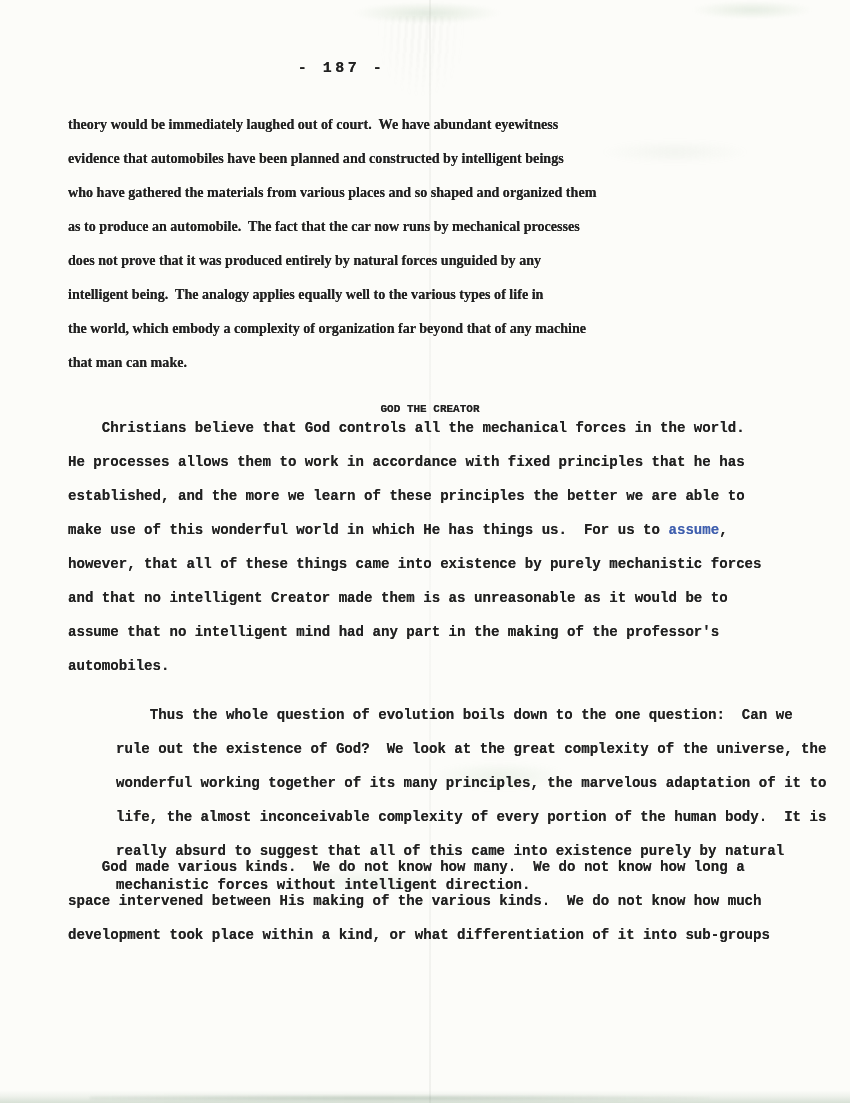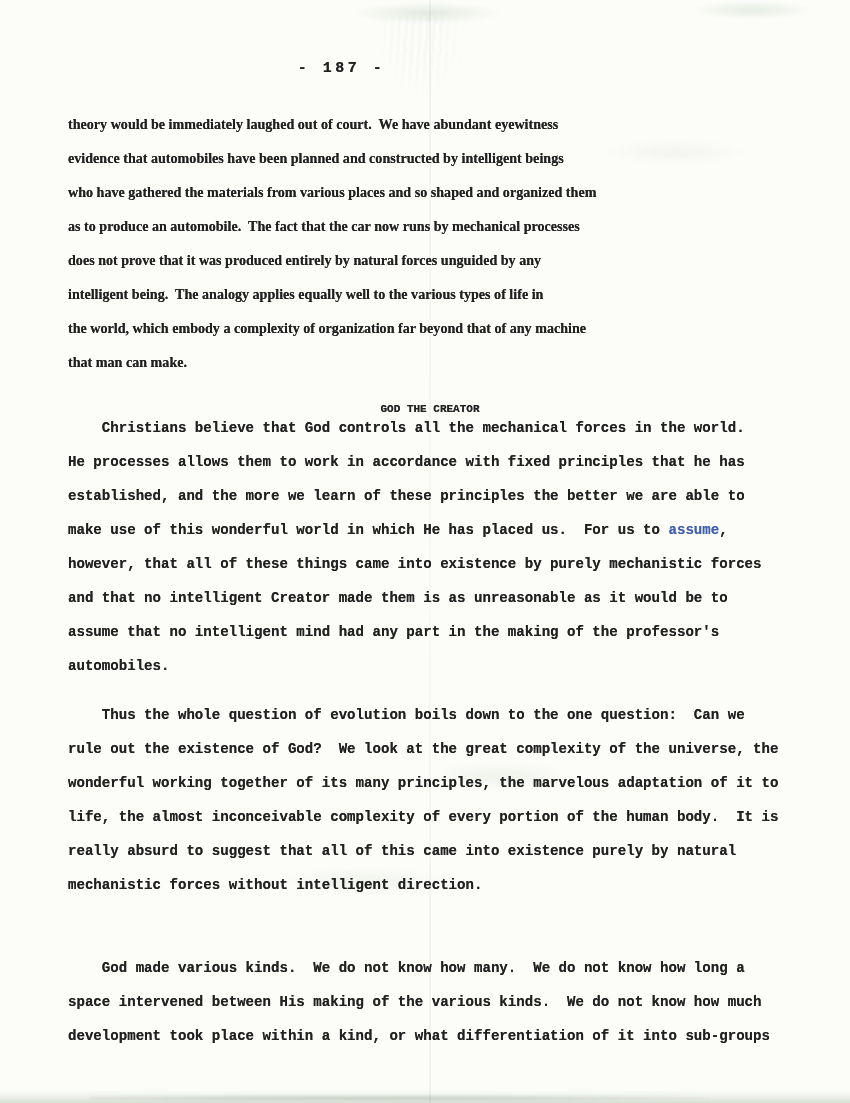--- a/index.html
+++ b/index.html
@@ -97,22 +97,22 @@
     font-size: 11px;
     font-weight: bold;
     line-height: 34px;
     color: var(--ink, #212121);
     text-shadow: 0 0 .6px rgba(25,25,25,.75);
     white-space: pre;
   }
   .blue-ink { color: var(--blue_ink, #3f5fae); text-shadow: 0 0 .6px rgba(55,85,170,.6); margin-top: 12px; }
   #p1 { top: 107px; font-family: Liberation Serif, serif; }
   #p2 { top: 411px; }
-  #p3 { top: 698px; }
-  #p4 { top: 951px; }
+  #p3 { top: 698px; margin-left: 48px; }
+  #p4 { top: 850px; }
 </style>
 </head>
 <body style="--paper: #fcfcf9; --ink: #212121; --blue_ink: #3f5fae;">
 
 <div class="page">
 
   <div class="artifact smudge-top-center"></div>
   <div class="artifact streaks-top-center"></div>
   <div class="artifact smudge-top-right"></div>
   <div class="artifact fold-line"></div>
@@ -134,21 +134,21 @@
     <div class="line">the world, which embody a complexity of organization far beyond that of any machine</div>
     <div class="line">that man can make.</div>
   </div>
 
   <div class="heading-block">GOD THE CREATOR</div>
 
   <div class="para" id="p2">
     <div class="line">    Christians believe that God controls all the mechanical forces in the world.</div>
     <div class="line">He processes allows them to work in accordance with fixed principles that he has</div>
     <div class="line">established, and the more we learn of these principles the better we are able to</div>
-    <div class="line"><span>make use of this wonderful world in which He has placed us.  For us to </span><span class="blue-ink">assume</span><span>,</span></div>
+    <div class="line"><span>make use of this wonderful world in which He has things us.  For us to </span><span class="blue-ink">assume</span><span>,</span></div>
     <div class="line">however, that all of these things came into existence by purely mechanistic forces</div>
     <div class="line">and that no intelligent Creator made them is as unreasonable as it would be to</div>
     <div class="line">assume that no intelligent mind had any part in the making of the professor's</div>
     <div class="line">automobiles.</div>
   </div>
 
   <div class="para" id="p3">
     <div class="line">    Thus the whole question of evolution boils down to the one question:  Can we</div>
     <div class="line">rule out the existence of God?  We look at the great complexity of the universe, the</div>
     <div class="line">wonderful working together of its many principles, the marvelous adaptation of it to</div>

